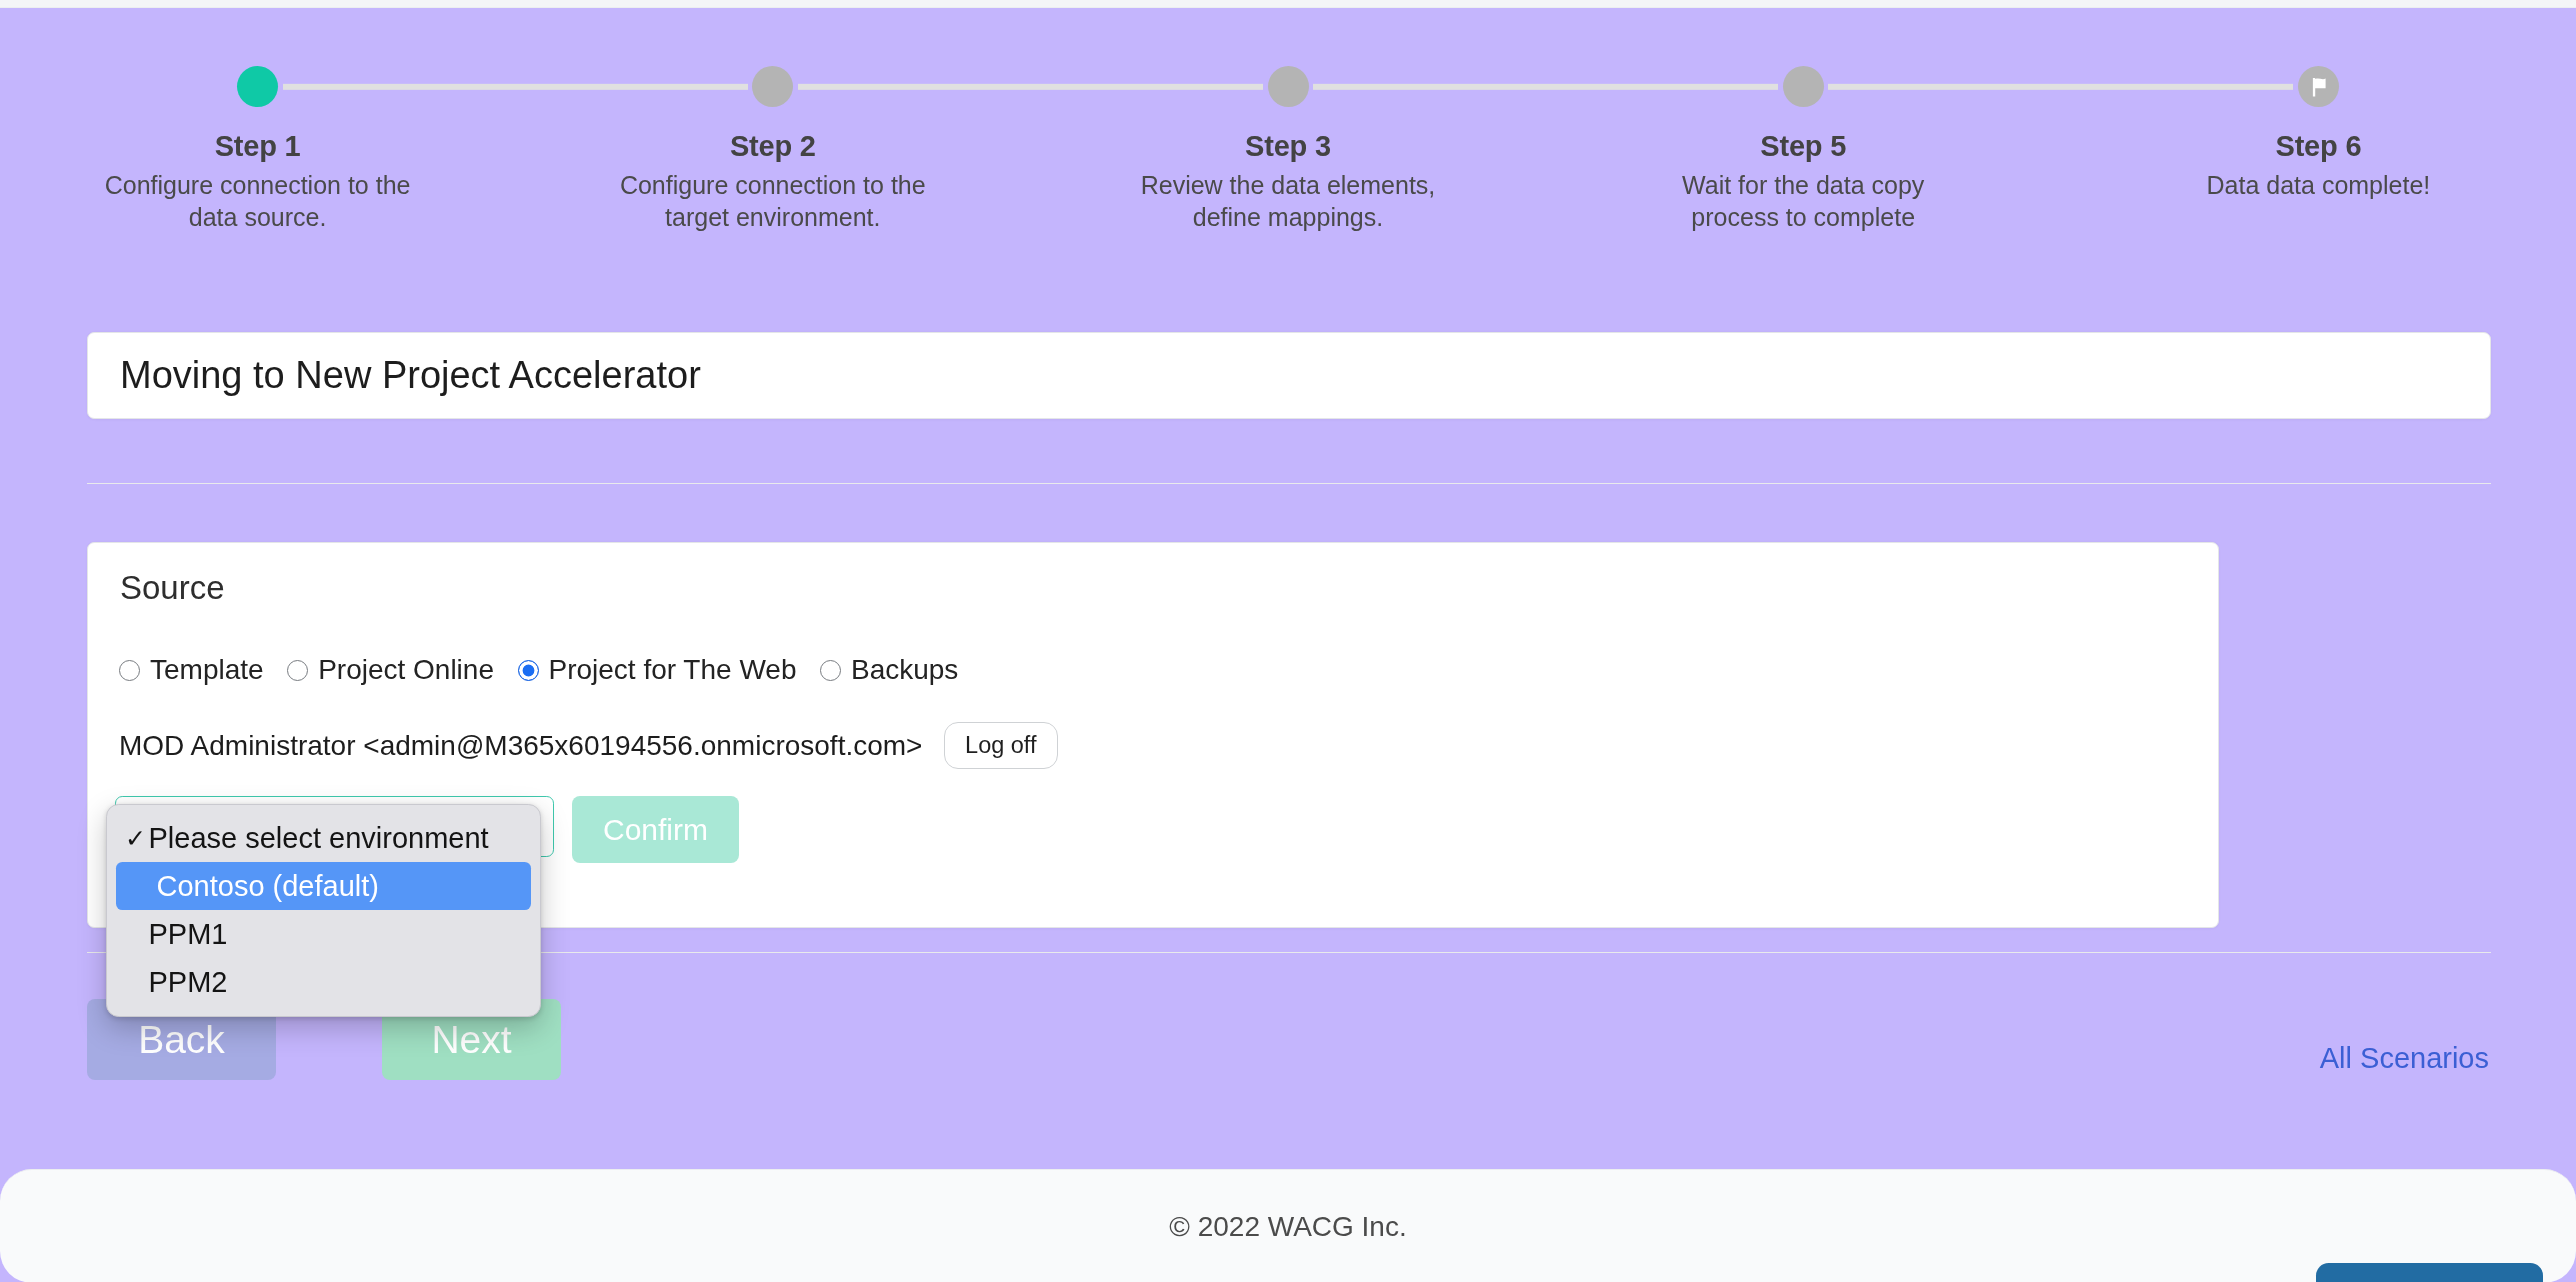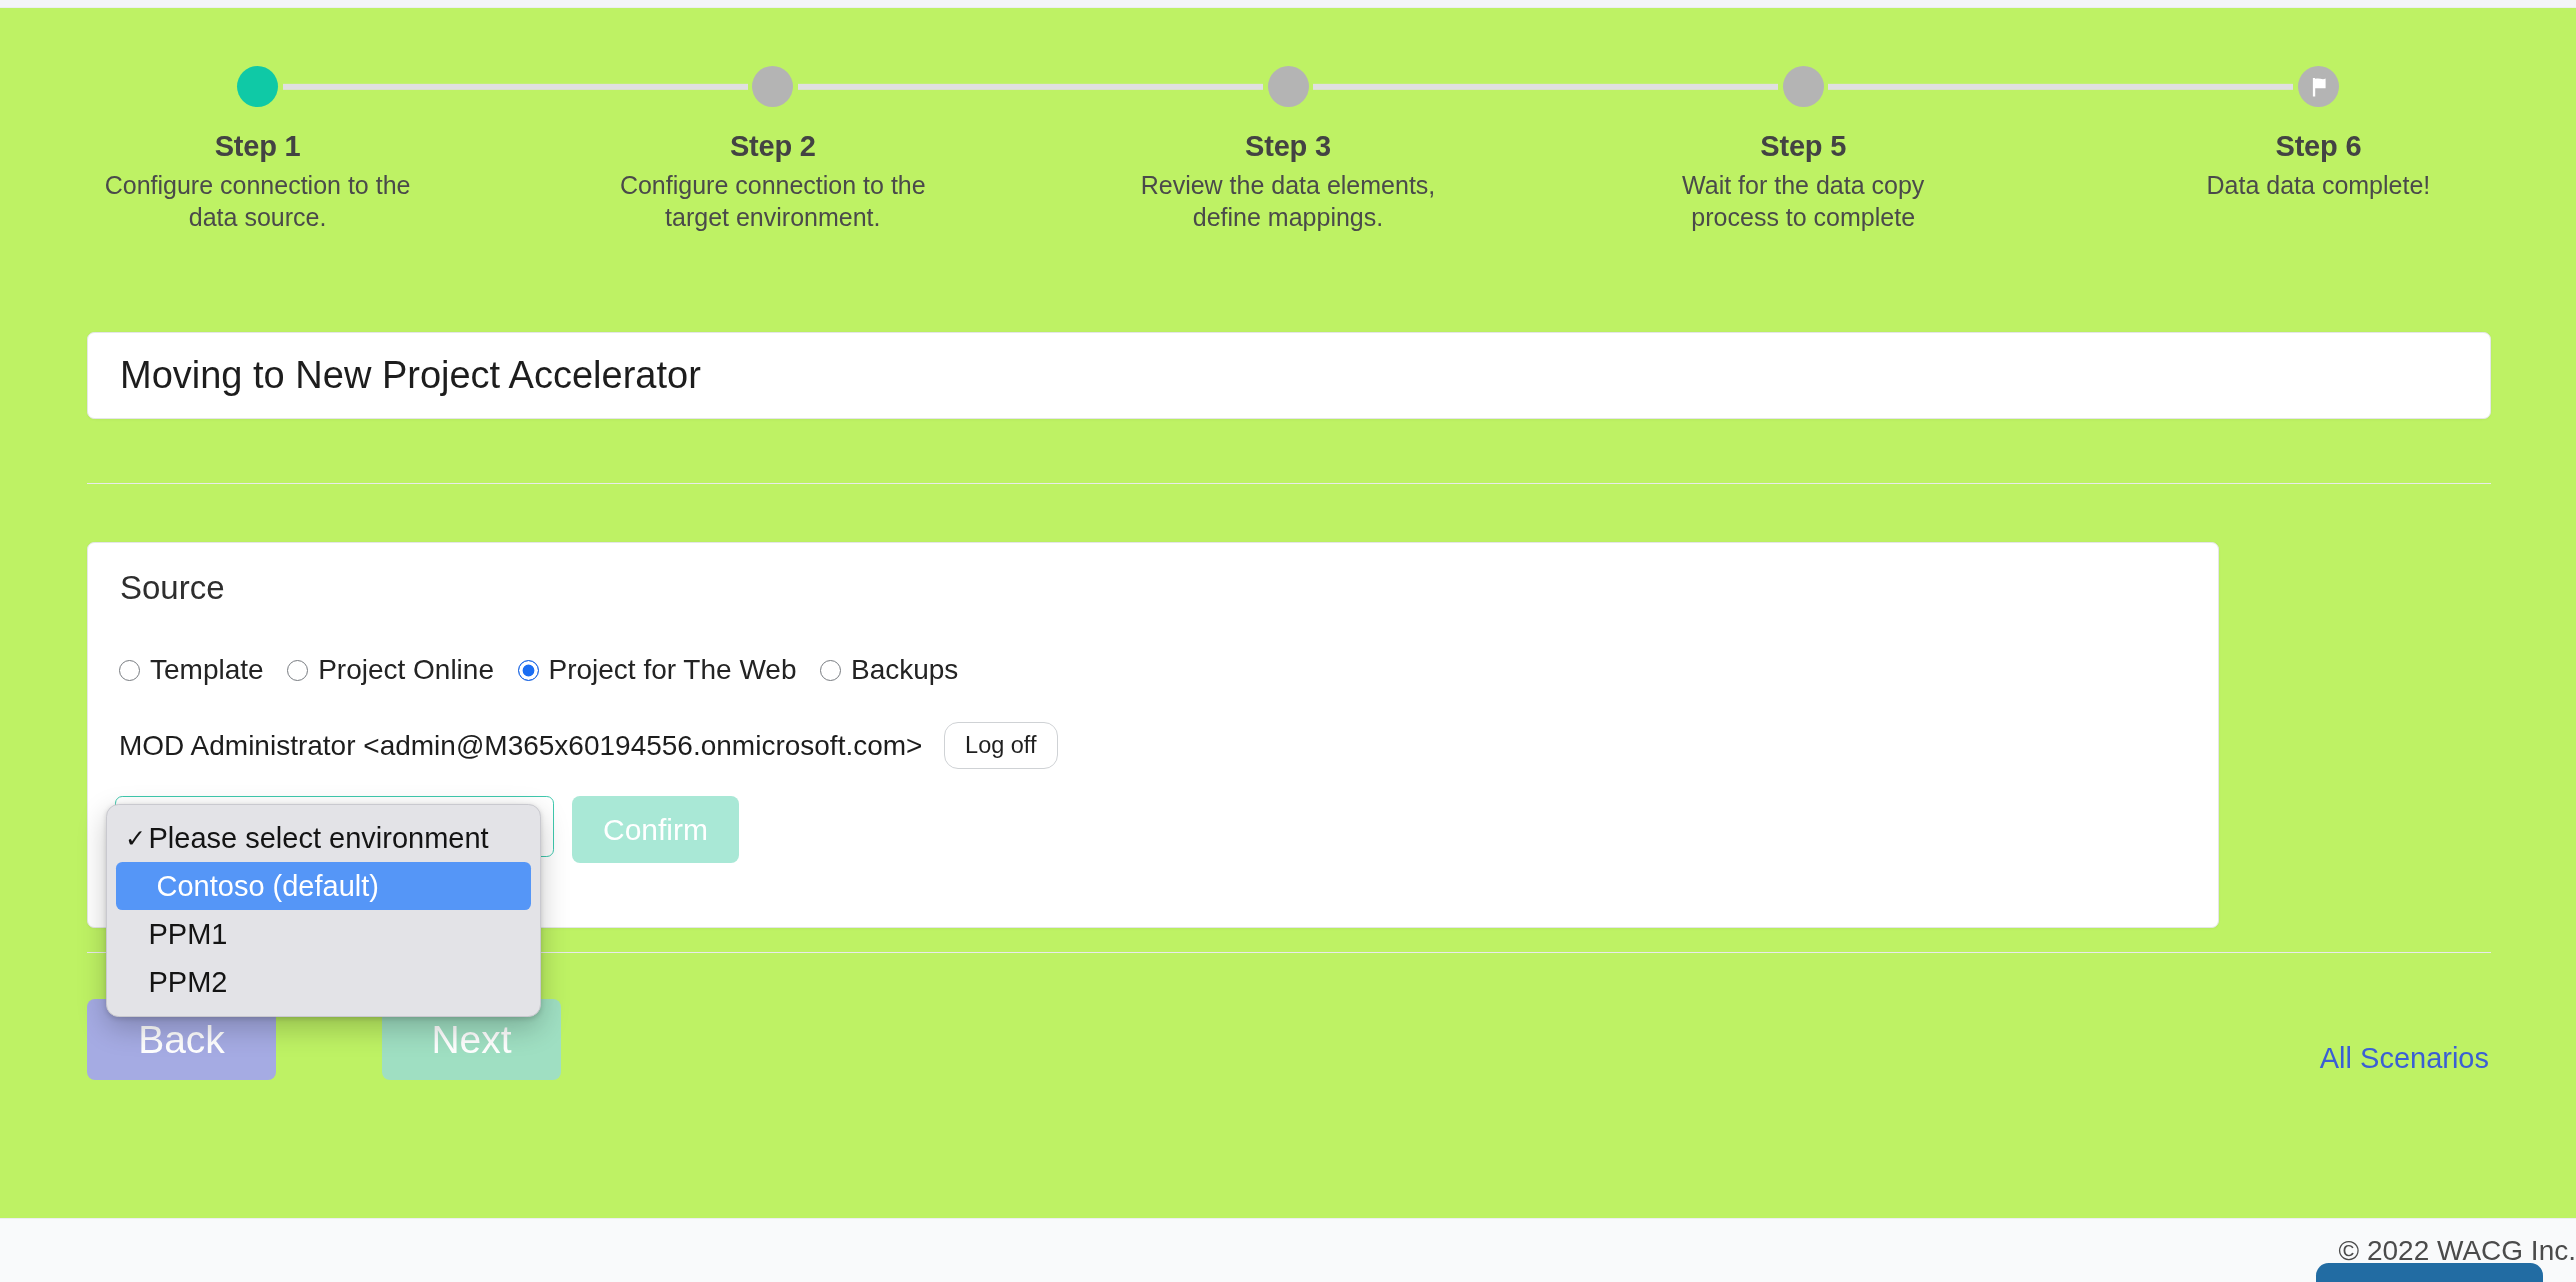--- a/index.html
+++ b/index.html
@@ -7,21 +7,21 @@
   html, body {
     margin: 0; padding: 0;
     width: 2576px; height: 1283px;
     overflow: hidden;
     background: #ffffff;
     font-family: "Liberation Sans", sans-serif;
   }
   #page {
     position: relative;
     width: 2576px; height: 1283px;
-    background: #bef264;
+    background: #c4b5fd;
   }
 
   
   .topstrip {
     position: absolute; top: 0; left: 0;
     width: 2576px; height: 8px;
     background: #f4f5f7;
     border-bottom: 0.9px solid #eceef0;
   }
 
@@ -293,26 +293,27 @@
     font-size: 29px;
     color: #3b5fd4;
     text-decoration: none;
     cursor: pointer;
   }
 
   
   .footer {
     position: absolute;
     left: 0; bottom: 0;
-    width: 2576px; height: 65px;
+    width: 2576px; height: 114px;
     background: #f9fafb;
     border-top: 0.9px solid #eceef0;
     display: flex;
     align-items: center;
-    justify-content: flex-end;
+    justify-content: center;
+    border-radius: 32px;
   }
   .footer-text {
     font-size: 28px;
     color: #4b4b4b;
   }
 
   
   .chat-widget {
     position: absolute;
     left: 2316px; top: 1263px;

